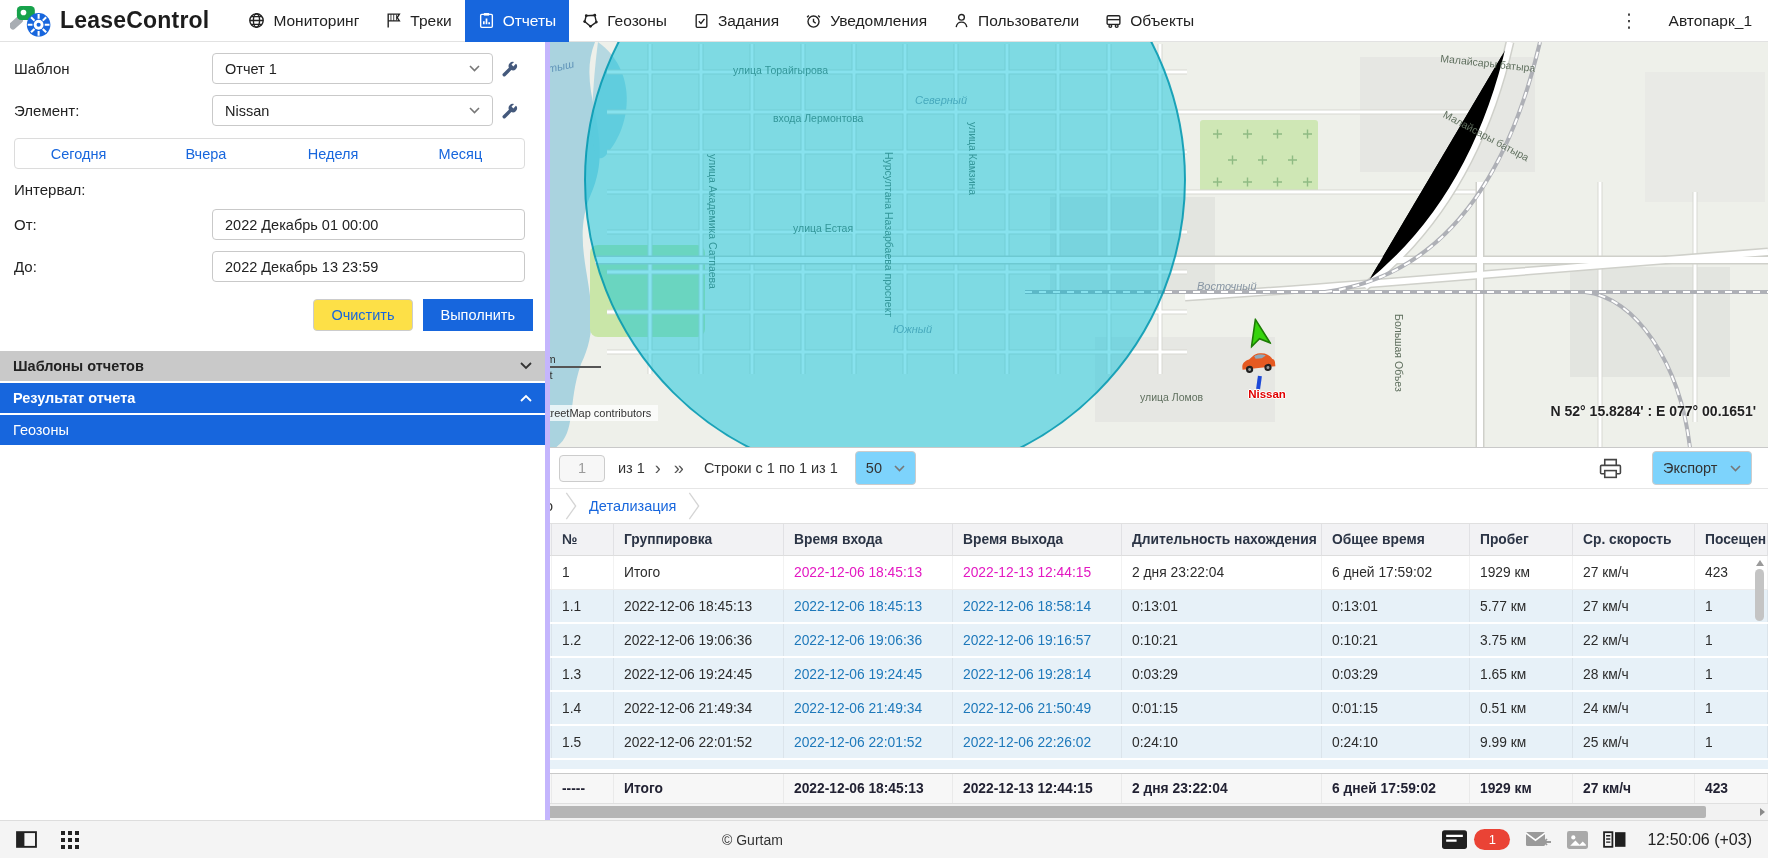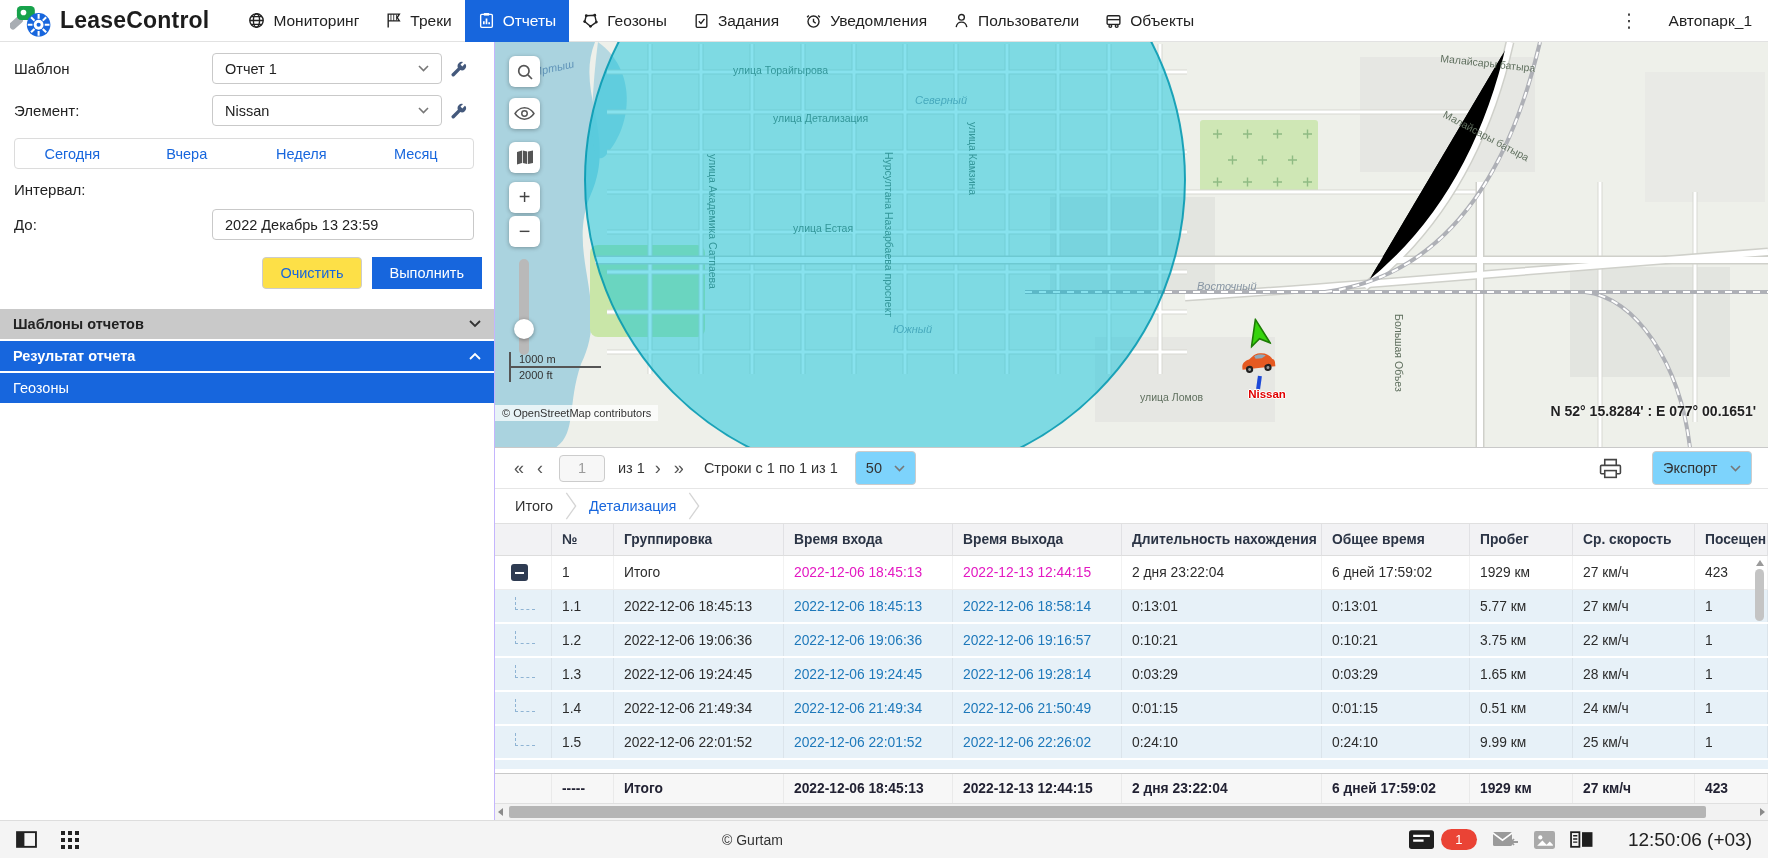--- a/index.html
+++ b/index.html
@@ -8,21 +8,21 @@
   #topnav{height:42px;display:flex;align-items:center;background:#fff;border-bottom:1px solid #e2e2e2;padding-left:10px;position:relative;z-index:30}
   .logo-wrap{display:flex;align-items:center;gap:6px;margin-right:26px}
   .logo-title{font-size:23px;font-weight:bold;color:#1c1c1c;letter-spacing:.2px}
   .nav-item{display:flex;align-items:center;gap:8px;height:42px;padding:0 13px;font-size:15.5px;color:#222;cursor:pointer;white-space:nowrap}
   .nav-item.active{background:#1766dd;color:#fff}
   .nav-item .nicon{display:flex;align-items:center}
   #nav-right{margin-left:auto;display:flex;align-items:center;gap:26px;padding-right:16px}
   #kebab{font-size:19px;color:#444;line-height:1;cursor:pointer;padding:0 4px;letter-spacing:0}
   #user-name{font-size:15.5px;color:#222;cursor:pointer}
   
-  #sidebar{position:absolute;top:42px;left:0;width:495px;bottom:38px;background:#fff;border-right:1px solid #c4b5fd;z-index:20}
+  #sidebar{position:absolute;top:42px;left:0;width:550px;bottom:38px;background:#fff;border-right:5px solid #c4b5fd;z-index:20}
   .form-row{display:flex;align-items:center;margin:11px 20px 11px 14px}
   .form-label{width:198px;font-size:15px;color:#222;flex:none}
   .selectbox,.inputbox{flex:1;height:31px;border:1px solid #c9c9c9;border-radius:4px;background:#fff;display:flex;align-items:center;padding:0 12px;font-size:14.5px;color:#222;cursor:pointer}
   .selectbox .sel-val{flex:1;white-space:nowrap;overflow:hidden}
   .wrench-btn{width:32px;flex:none;display:flex;justify-content:center;cursor:pointer}
   .quick-bar{display:flex;align-items:center;height:31px;border:1px solid #dcdcdc;border-radius:4px;margin:12px 20px 12px 14px}
   .quick-bar span{flex:1;text-align:center;color:#1766dd;font-size:14.5px;cursor:pointer}
   .btn-row{display:flex;justify-content:flex-end;gap:10px;margin:17px 12px 20px 14px}
   .btn-outline{background:#fde047;border:1px solid #ccc;border-radius:4px;color:#1766dd;font-size:14.5px;padding:7px 17px;cursor:pointer}
   .btn-primary{background:#1766dd;border:1px solid #1766dd;border-radius:0;color:#fff;font-size:14.5px;padding:7px 17px;cursor:pointer}
@@ -89,21 +89,21 @@
   .hs-right{right:3px;border-left:5px solid #8a8a8a}
   #vscroll{position:absolute;right:2px;top:36px;width:13px;bottom:50px;z-index:5}
   #vscroll .up{width:0;height:0;margin:0 auto 3px;border-left:4px solid transparent;border-right:4px solid transparent;border-bottom:6px solid #9a9a9a;cursor:pointer}
   #vscroll .vthumb{width:9px;height:52px;background:#c4c4c4;border-radius:5px;margin:0 auto;cursor:pointer}
   
   #statusbar{position:absolute;left:0;right:0;bottom:0;height:38px;background:#f4f4f4;border-top:1px solid #ddd;display:flex;align-items:center;z-index:30}
   #sb-left{display:flex;align-items:center;gap:24px;padding-left:16px}
   #sb-copy{position:absolute;left:722px;font-size:14px;color:#333}
   #sb-right{margin-left:auto;display:flex;align-items:center;gap:15px;padding-right:16px}
   .badge{background:#ea4335;color:#fff;border-radius:11px;min-width:36px;height:21px;display:flex;align-items:center;justify-content:center;font-size:13px;margin-left:-8px}
-  #sb-time{font-size:19px;color:#222;margin-left:20px}
+  #sb-time{font-size:16px;color:#222;margin-left:6px}
   .sb-ic{display:flex;align-items:center;cursor:pointer}
 </style>
 </head>
 <body>
 
 <nav id="topnav">
   <div class="logo-wrap">
     <svg width="44" height="34" viewBox="0 0 46 36">
       <rect x="-2" y="16" width="16" height="8" rx="3" transform="rotate(-42 6 20)" fill="#a8adb3"></rect>
       <rect x="7" y="2" width="19" height="15" rx="4.5" fill="#17a24b"></rect>
@@ -236,20 +236,26 @@
     </span>
   </div>
   <div class="quick-bar">
     <span>Сегодня</span>
     <span>Вчера</span>
     <span>Неделя</span>
     <span>Месяц</span>
   </div>
   <div class="form-row">
     <span class="form-label">Интервал:</span>
+  </div>
+  <div class="form-row">
+    <span class="form-label">От:</span>
+    <div class="inputbox">
+      <span>2022 Декабрь 01 00:00</span>
+    </div>
   </div>
   <div class="form-row">
     <span class="form-label">До:</span>
     <div class="inputbox">
       <span>2022 Декабрь 13 23:59</span>
     </div>
   </div>
   <div class="btn-row">
     <button class="btn-outline">Очистить</button>
     <button class="btn-primary">Выполнить</button>
@@ -321,21 +327,21 @@
         <path d="M530,250H1273"></path>
         <path d="M830,250C940,235 1010,150 1045,0"></path>
         <path d="M1090,250C1140,255 1185,320 1195,406"></path>
       </g>
     </svg>
 
     <div id="map-labels">
         <span class="water" style="left: 38px; top: 24px; transform: rotate(-12deg);">Иртыш</span>
         <span style="left: 238px; top: 22px;">улица Торайгырова</span>
         <span class="district" style="left: 420px; top: 52px;">Северный</span>
-        <span style="left: 278px; top: 70px;">улица Детализация</span>
+        <span style="left: 278px; top: 70px;">входа Лермонтова</span>
         <span style="left: 298px; top: 180px;">улица Естая</span>
         <span class="district" style="left: 702px; top: 238px;">Восточный</span>
         <span class="district" style="left: 398px; top: 281px;">Южный</span>
         <span style="left: 645px; top: 349px; text-align: right;">улица Ломов</span>
         <span style="left: 946px; top: 10px; transform: rotate(6deg);">Малайсары батыра</span>
         <span style="left: 952px; top: 66px; transform: rotate(28deg);">Малайсары батыра</span>
         <span style="left: 224px; top: 112px; transform: rotate(90deg);">улица Академика Сатпаева</span>
         <span style="left: 400px; top: 110px; transform: rotate(90deg);">Нурсултана Назарбаева проспект</span>
         <span style="left: 484px; top: 80px; transform: rotate(90deg);">улица Камзина</span>
         <span style="left: 910px; top: 272px; transform: rotate(90deg);">Большая Объез</span>

